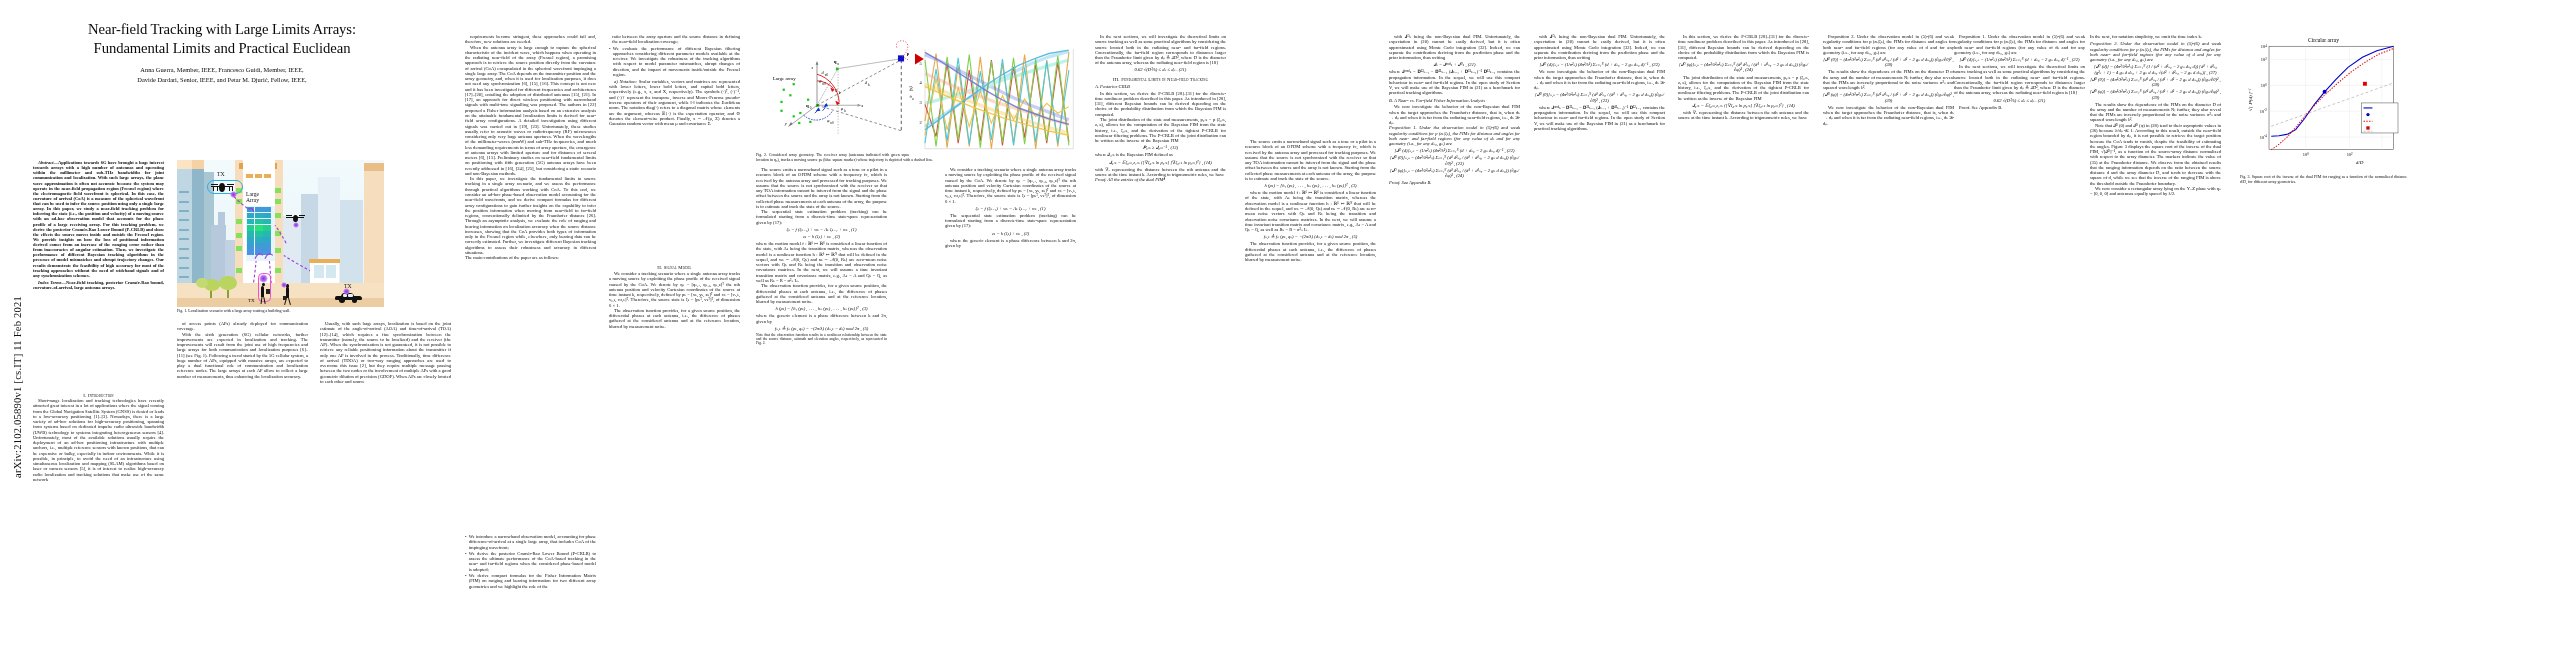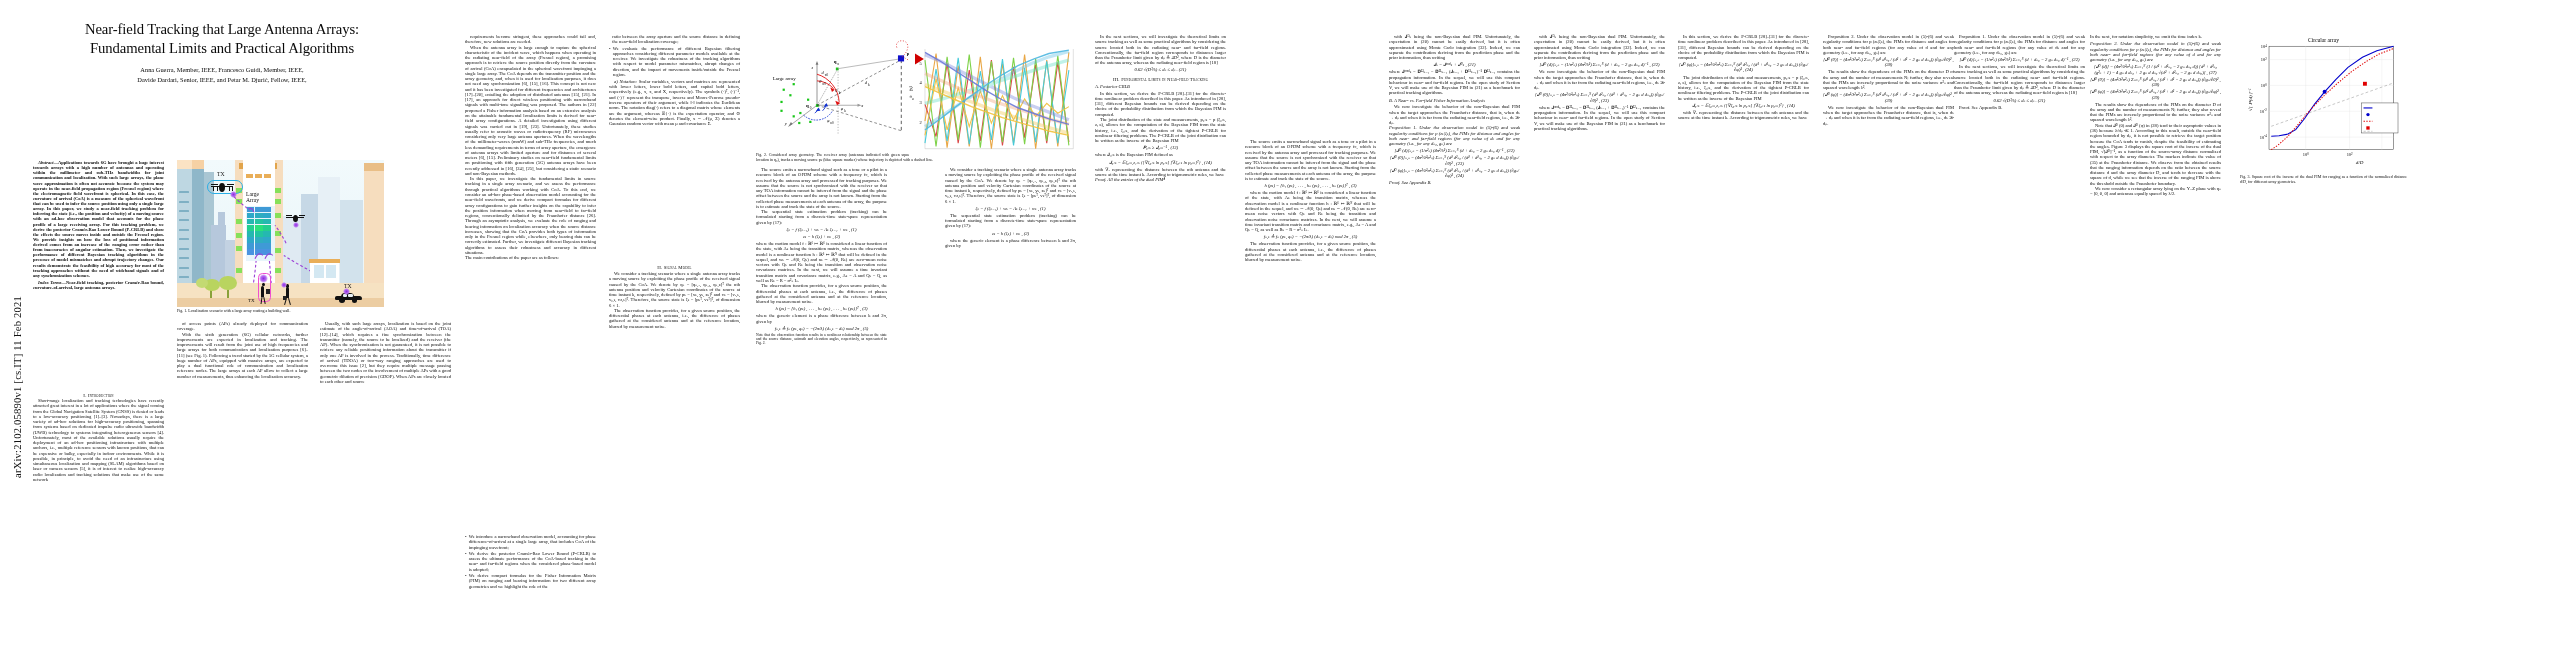--- a/index.html
+++ b/index.html
@@ -70,22 +70,22 @@
 </head>
 <body>
 
 <div class="page">
 
   <div class="arxiv-stamp">arXiv:2102.05890v1  [cs.IT]  11 Feb 2021</div>
 
   <div class="col" style="left:33px;width:131px;">
 
     <div style="position:absolute;left:0;top:20px;width:378px;">
-      <div class="title">Near-field Tracking that Large Antenna Arrays:</div>
-      <div class="title">Fundamental Limits and Practical Algorithms</div>
+      <div class="title">Near-field Tracking with Large Limits Arrays:</div>
+      <div class="title">Fundamental Limits and Practical Euclidean</div>
       <div class="authors">Anna Guerra, Member, IEEE, Francesco Guidi, Member, IEEE,</div>
       <div class="authors" style="margin-top:0.6px;">Davide Dardari, Senior, IEEE, and Petar M. Djurić, Fellow, IEEE,</div>
     </div>
 
     <div style="position:absolute;left:0;top:160px;width:131px;">
       <div class="abs">
           <p><i>Abstract</i><span>—</span><span>Applications towards 6G have brought a huge interest towards arrays with a high number of antennas and operating within the millimeter and sub-THz bandwidths for joint communication and localization. With such large arrays, the plane wave approximation is often not accurate because the system may operate in the near-field propagation region (Fresnel region) where the electromagnetic field wavefront is spherical. In this case, the curvature of arrival (CoA) is a measure of the spherical wavefront that can be used to infer the source position using only a single large array. In this paper, we study a near-field tracking problem for inferring the state (i.e., the position and velocity) of a moving source with an ad-hoc observation model that accounts for the phase profile of a large receiving array. For this tracking problem, we derive the posterior Cramér-Rao Lower Bound (P-CRLB) and show the effects the source moves inside and outside the Fresnel region. We provide insights on how the loss of positional information derived comes from an increase of the ranging error rather than from inaccuracies of angular estimation. Then, we investigate the performance of different Bayesian tracking algorithms in the presence of model mismatches and abrupt trajectory changes. Our results demonstrate the feasibility of high accuracy for most of the tracking approaches without the need of wideband signals and of any synchronization schemes.</span></p>
         </div>
       <div class="abs" style="margin-top:2.2px;">
           <p><i>Index Terms</i><span>—</span><span>Near-field tracking, posterior Cramér-Rao bound, curvature-of-arrival, large antenna arrays.</span></p>

